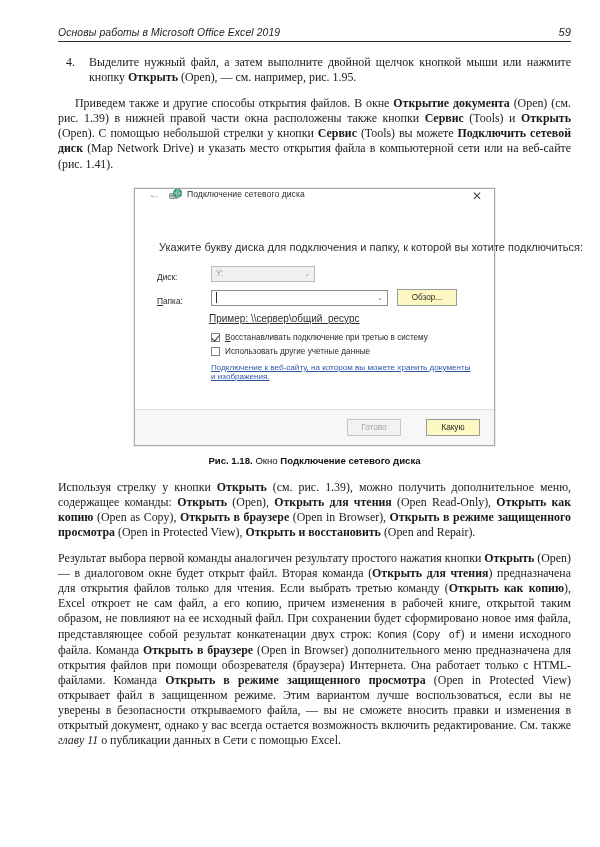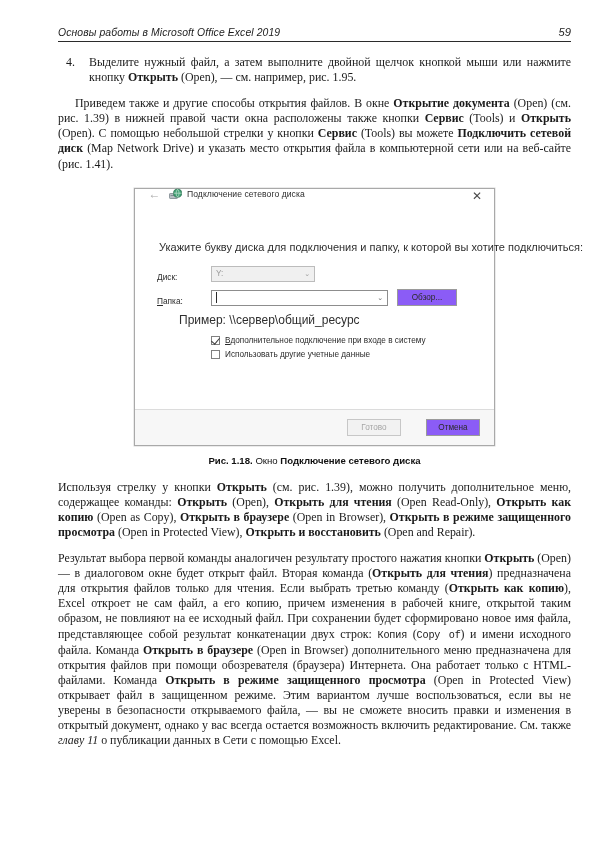--- a/index.html
+++ b/index.html
@@ -243,35 +243,36 @@
     transform: translateY(-55%);
     color: #6b6b6b;
     font-size: 7px;
   }
 
   .btn {
     box-sizing: border-box;
     height: 17px;
     min-width: 54px;
     border: 1px solid #9a9a9a;
-    background: #8b5cf6;
+    background: #fef9c3;
     font-family: "Liberation Sans", sans-serif;
     font-size: 8.2px;
     color: #2b2b2b;
     display: flex;
     align-items: center;
     justify-content: center;
   }
   .btn.browse { margin-left: 9px; min-width: 60px; }
   .btn.disabled { color: #a6a6a6; border-color: #c7c7c7; background: #f2f2f2; }
 
   .hint {
-    font-size: 12px;
+    font-size: 10px;
     color: #2e2e2e;
-    margin: 4px 0 9px 22px;
+    margin: 4px 0 9px 52px;
+    text-decoration: underline;
   }
 
   .chkrow {
     display: flex;
     align-items: center;
     margin: 0 0 5px 54px;
   }
   .chkbox {
     width: 9px;
     height: 9px;
@@ -377,33 +378,34 @@
             <span class="caret"></span>
             <span class="arrow">⌄</span>
           </div>
           <div class="btn browse">Обзор...</div>
         </div>
 
         <div class="hint">Пример: \\сервер\общий_ресурс</div>
 
         <div class="chkrow">
           <div class="chkbox checked"></div>
-          <div class="chklabel"><u>В</u><span>дополнительное подключение при входе в систему</span></div>
+          <div class="chklabel"><u>В</u><span>осстанавливать подключение при третью в систему</span></div>
         </div>
 
         <div class="chkrow">
           <div class="chkbox"></div>
           <div class="chklabel"><span>Использовать </span><u>д</u><span>ругие учетные данные</span></div>
         </div>
 
+        <div class="dlg-link">Подключение к веб-сайту, на котором вы можете хранить документы и изображения.</div>
       </div>
 
       <div class="dlg-footer">
         <div class="btn disabled">Готово</div>
-        <div class="btn">Отмена</div>
+        <div class="btn">Какую</div>
       </div>
     </div>
 
     <div class="figcaption">
       <span class="cap-bold">Рис. 1.18.</span><span> Окно </span><span class="cap-bold">Подключение сетевого диска</span>
     </div>
   </div>
 
   <p class="para cont gap-top-lg"><span>Используя стрелку у кнопки </span><b>Открыть</b><span> (см. рис. 1.39), можно получить дополнительное меню, содержащее команды: </span><b>Открыть</b><span> (Open), </span><b>Открыть для чтения</b><span> (Open Read-Only), </span><b>Открыть как копию</b><span> (Open as Copy), </span><b>Открыть в браузере</b><span> (Open in Browser), </span><b>Открыть в режиме защищенного просмотра</b><span> (Open in Protected View), </span><b>Открыть и восстановить</b><span> (Open and Repair).</span></p>
 

